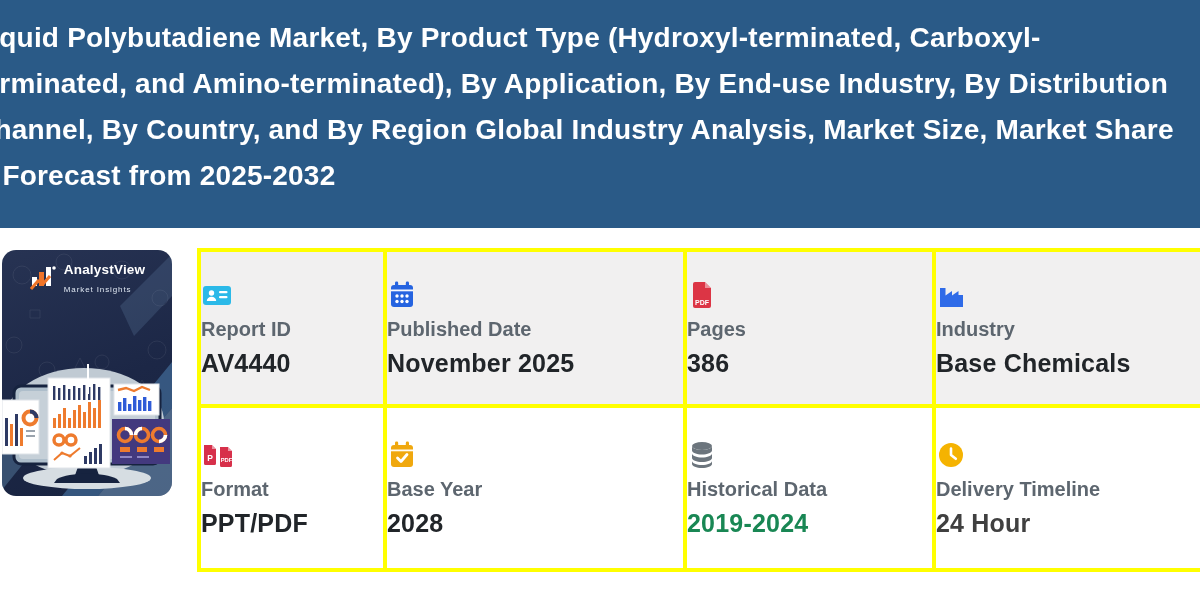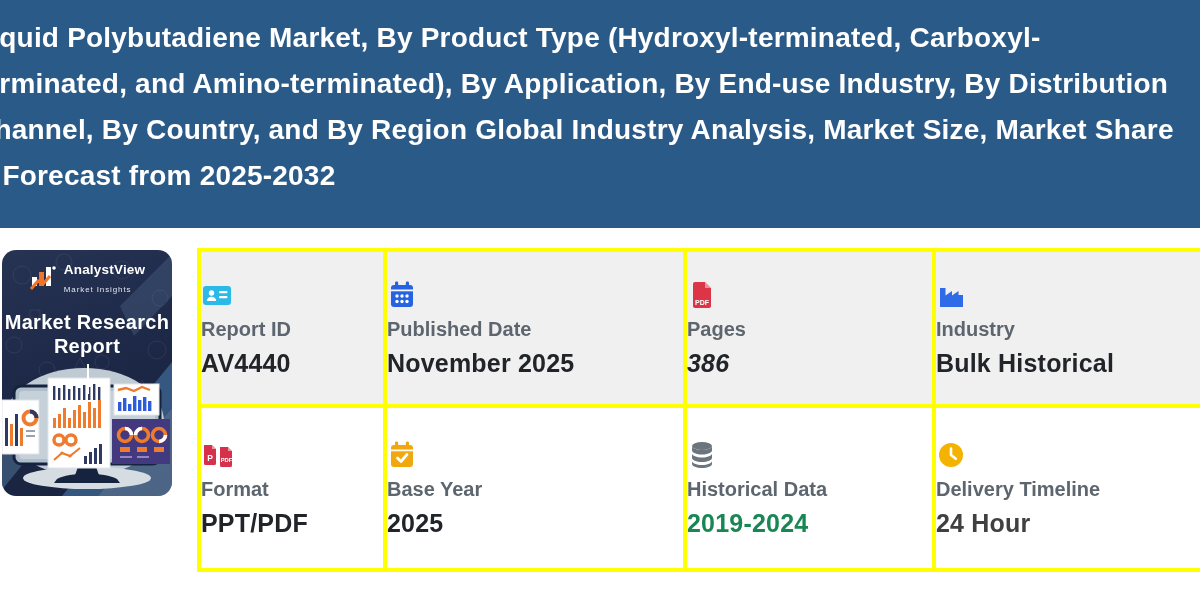--- a/index.html
+++ b/index.html
@@ -196,24 +196,20 @@
       <rect x="17" y="2" width="5" height="19" fill="#ffffff"></rect>
       <circle cx="25" cy="3" r="1.8" fill="#ffffff"></circle>
       <polyline points="2,24 9,16 14,19 21,11" fill="none" stroke="#f07428" stroke-width="3"></polyline>
     </svg>
     <div class="brand-text">
       <span class="brand-name">AnalystView</span>
       <span class="brand-tagline">Market Insights</span>
     </div>
   </div>
 
-  <div class="cover-title">
-    <div>Market Research</div>
-    <div>Report</div>
-  </div>
   <div class="cover-connector"></div>
 </div>
 
 <div class="grid">
 
   <div class="cell gray">
     <span class="icon">
       <svg width="32" height="30" viewBox="0 0 30 30">
         <g fill="#2bb9e8">
           <rect x="1" y="6" width="28" height="19" rx="3"></rect>
@@ -255,34 +251,34 @@
     <span class="icon">
       <svg width="30" height="30" viewBox="0 0 30 30">
         <g fill="#dc3545">
           <path d="M8 2h10l6 6v18a2 2 0 0 1-2 2H8a2 2 0 0 1-2-2V4a2 2 0 0 1 2-2z"></path>
         </g>
         <path d="M18 2l6 6h-6z" fill="#ffffff" opacity=".45"></path>
         <text x="15" y="25" font-size="7" font-weight="bold" fill="#ffffff" text-anchor="middle">PDF</text>
       </svg>
     </span>
     <div class="card-label">Pages</div>
-    <div class="card-value" style="color: rgb(33, 37, 41); font-style: italic;">386</div>
+    <div class="card-value" style="color: rgb(33, 37, 41);">386</div>
   </div>
 
   <div class="cell gray">
     <span class="icon">
       <svg width="30" height="30" viewBox="0 0 30 30">
         <g fill="#2f6be8">
           <path d="M4 27V8h5.5v7.5L16 11v4.5L22.5 11V27z"></path>
           <rect x="21.5" y="15" width="5.5" height="12"></rect>
         </g>
       </svg>
     </span>
     <div class="card-label">Industry</div>
-    <div class="card-value" style="color: rgb(33, 37, 41);">Bulk Historical</div>
+    <div class="card-value" style="color: rgb(33, 37, 41);">Base Chemicals</div>
   </div>
 
   <div class="cell white">
     <span class="icon">
       <svg width="34" height="30" viewBox="0 0 34 30">
         <g fill="#d7304a">
           <path d="M3 5h8l4 4v14.5A1.5 1.5 0 0 1 13.5 25h-9A1.5 1.5 0 0 1 3 23.5z"></path>
           <path d="M19 7h8l4 4v14.5A1.5 1.5 0 0 1 29.5 27h-9A1.5 1.5 0 0 1 19 25.5z"></path>
         </g>
         <path d="M11 5l4 4h-4z" fill="#ffffff" opacity=".5"></path>
@@ -301,21 +297,21 @@
         <g fill="#f0a80e">
           <rect x="4" y="5" width="22" height="22" rx="3"></rect>
           <rect x="8" y="1.5" width="3.2" height="6" rx="1.4"></rect>
           <rect x="18.8" y="1.5" width="3.2" height="6" rx="1.4"></rect>
         </g>
         <rect x="4" y="9.5" width="22" height="1.8" fill="#ffffff" opacity=".95"></rect>
         <path d="M10.5 18l3.5 3.5 6-7" stroke="#ffffff" stroke-width="2.8" fill="none" stroke-linecap="round" stroke-linejoin="round"></path>
       </svg>
     </span>
     <div class="card-label">Base Year</div>
-    <div class="card-value" style="color: rgb(33, 37, 41);">2025</div>
+    <div class="card-value" style="color: rgb(33, 37, 41);">2028</div>
   </div>
 
   <div class="cell white">
     <span class="icon">
       <svg width="30" height="30" viewBox="0 0 30 30">
         <g fill="#6c757d">
           <ellipse cx="15" cy="6" rx="10" ry="4"></ellipse>
           <path d="M5 6v4.5c0 2.2 4.5 4 10 4s10-1.8 10-4V6c0 2.2-4.5 4-10 4S5 8.2 5 6z"></path>
           <path d="M5 13.5v4.5c0 2.2 4.5 4 10 4s10-1.8 10-4v-4.5c0 2.2-4.5 4-10 4s-10-1.8-10-4z"></path>
           <path d="M5 21v3c0 2.2 4.5 4 10 4s10-1.8 10-4v-3c0 2.2-4.5 4-10 4s-10-1.8-10-4z"></path>

